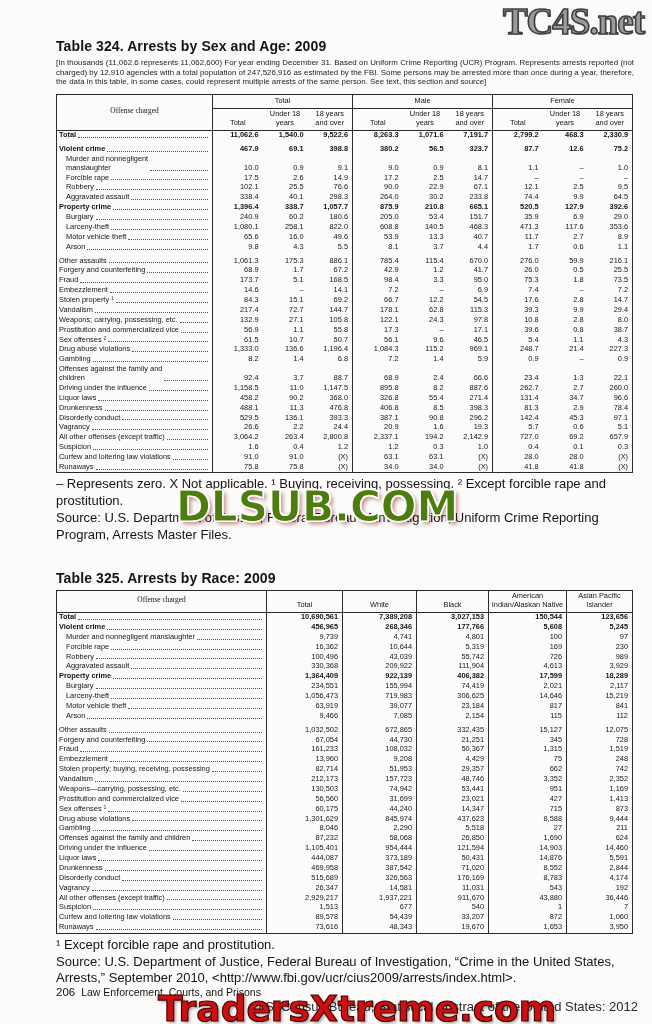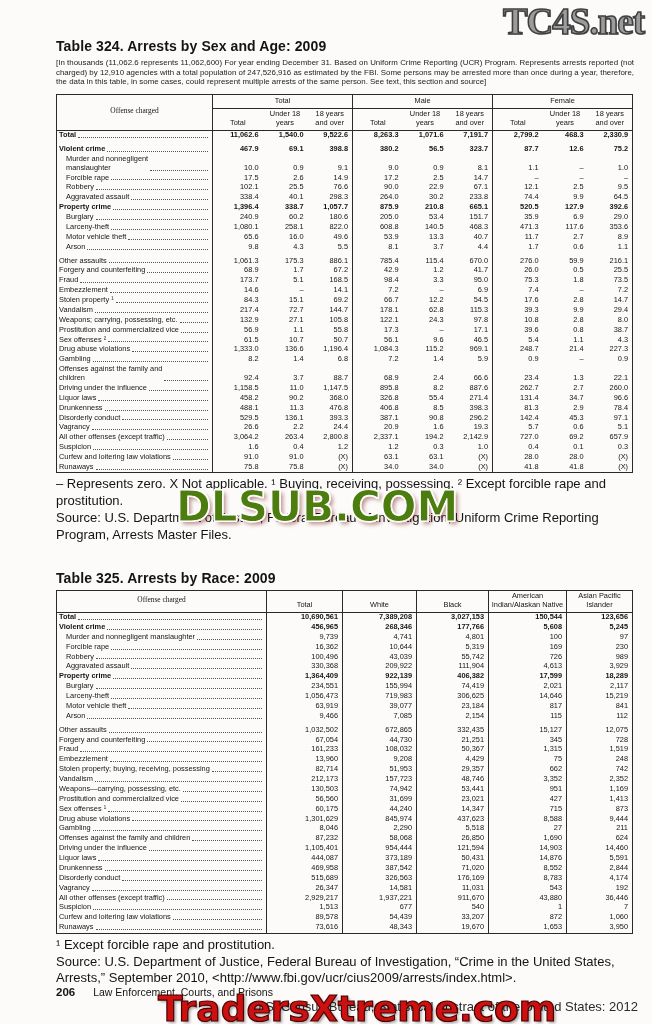--- a/index.html
+++ b/index.html
@@ -27,21 +27,21 @@
   tr.bold td { font-weight:bold; }
   tr.indent .lbl { padding-left:7px; }
   tr.gap td { padding-top:4.5px; }
   .tbl324 { width:576px; }
   .tbl325 { width:576px; margin-top:1px; }
   .tbl325 td.num { border-left:1px solid #2a2a2a; }
   .footnote { font-size:13px; line-height:1.3; margin-top:3px; width:578px; }
   .footnote.src { margin-top:0; }
   .sect-sep { margin-top:26px; }
   .page-footer { position:absolute; left:56px; bottom:26px; font-size:10.5px; }
-  .page-footer .pn { font-weight:bold; margin-right:18px; font-size:11.5px; }
+  .page-footer .pn { font-weight:normal; margin-right:6px; font-size:11.5px; }
   .census { position:absolute; right:14px; bottom:10px; font-size:13px; color:#2a2a2a; }
   .wm { position:absolute; font-weight:bold; white-space:nowrap; pointer-events:none; z-index:5; }
   .wm-top {
     top:0; right:8px; font-size:37px;
     font-family:Liberation Serif, serif; letter-spacing:-1px;
     color:#9b9b9b; -webkit-text-stroke:1.6px #3f3f3f;
     text-shadow:1px 1px 0 #cfcfcf;
   }
   .wm-mid {
     top:482px; left:176px; font-size:42px;

